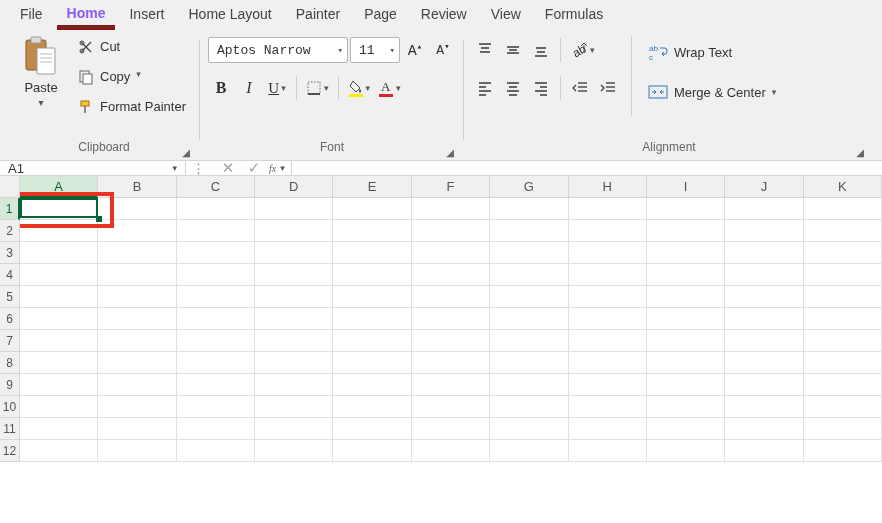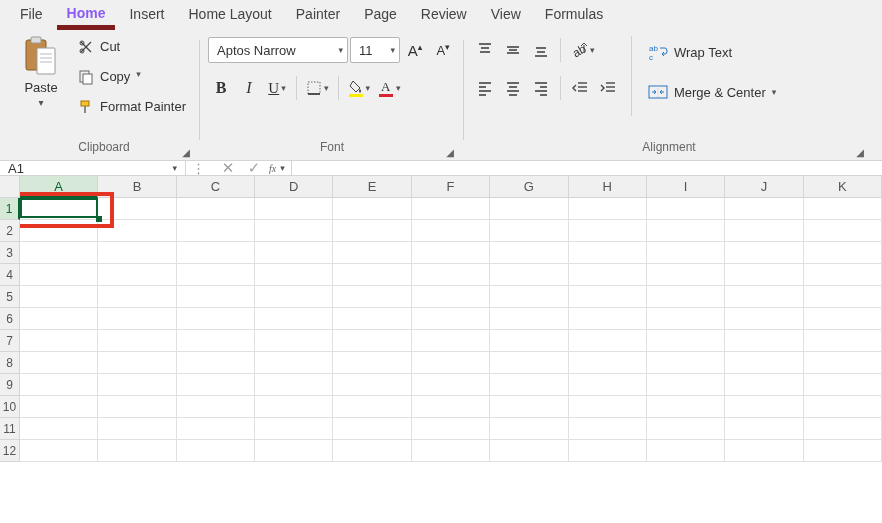--- a/index.html
+++ b/index.html
@@ -77,21 +77,21 @@
     .clipboard-svg { width: 34px; height: 40px; }
     .paste-caret { font-size: 10px; color: #555; margin-top: 2px; }
     .v-stack { display: flex; flex-direction: column; gap: 2px; }
     .clip-btn {
       display: flex; align-items: flex-start; gap: 6px;
       padding: 3px 6px; border-radius: 3px; cursor: pointer;
       height: 28px;
     }
     .mini-icon { width: 16px; height: 16px; display:inline-block; }
     .font-group-body { display: flex; flex-direction: column; gap: 10px; }
-    .font-row1 { display: flex; align-items: center; gap: 2px; }
+    .font-row1 { display: flex; align-items: center; gap: 2px; font-family: Liberation Mono, monospace; }
     .combo {
       display: flex; align-items: center; justify-content: space-between;
       border: 1px solid #b5b5b5; background: #fff; height: 26px; padding: 0 4px 0 8px;
       font-size: 13px; border-radius:2px;
     }
     .combo.font { width: 140px; }
     .combo.size { width: 50px; }
     .caret { font-size: 9px; color: #555; }
     .rbtn {
       display: flex; align-items: center; justify-content: center;

